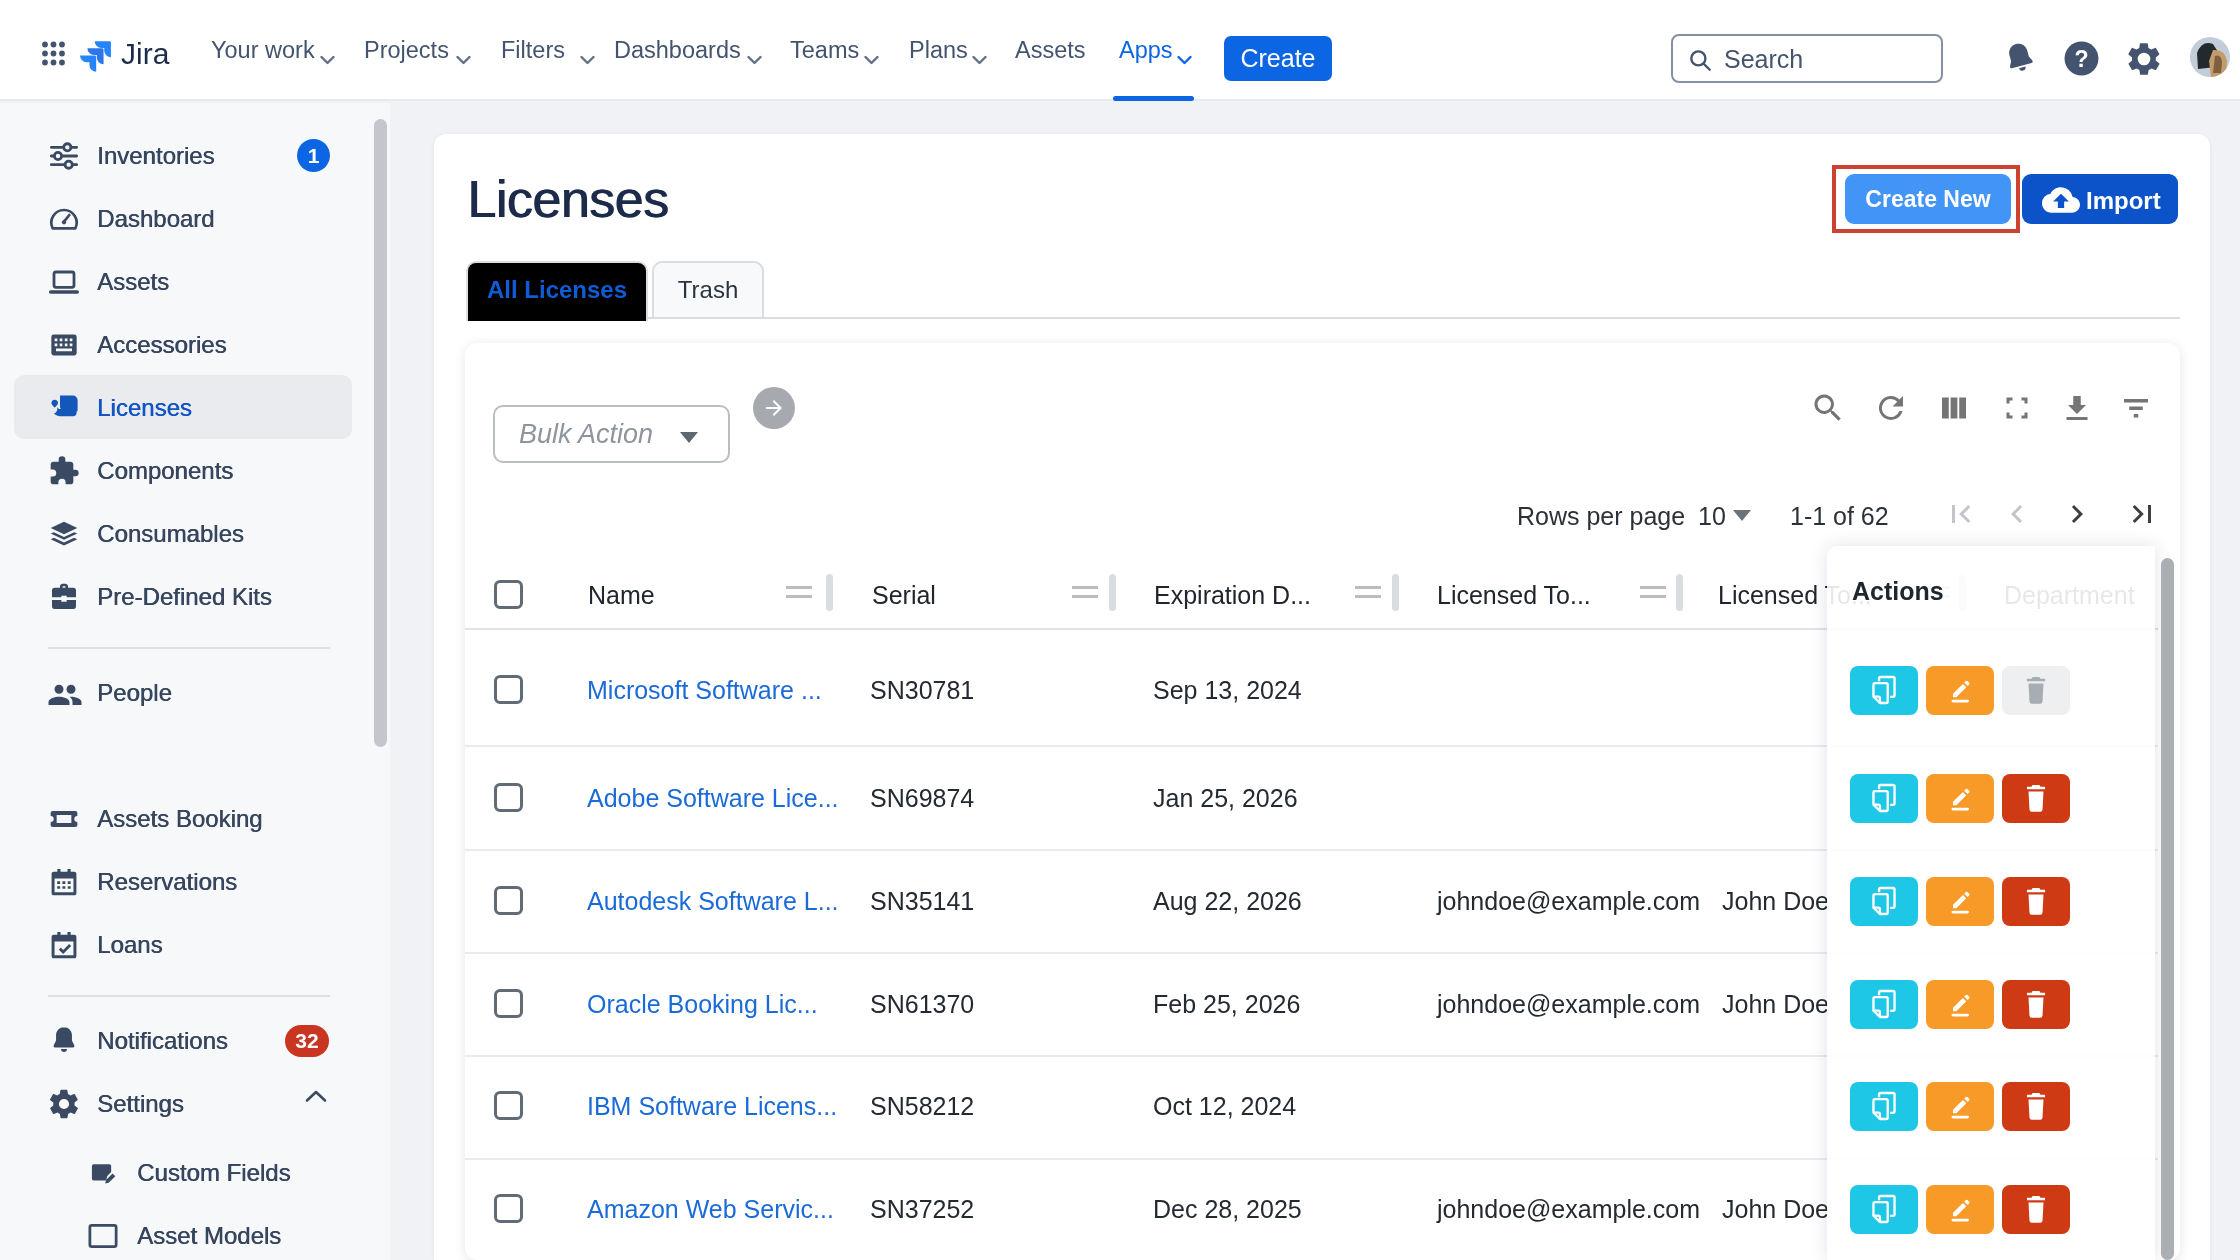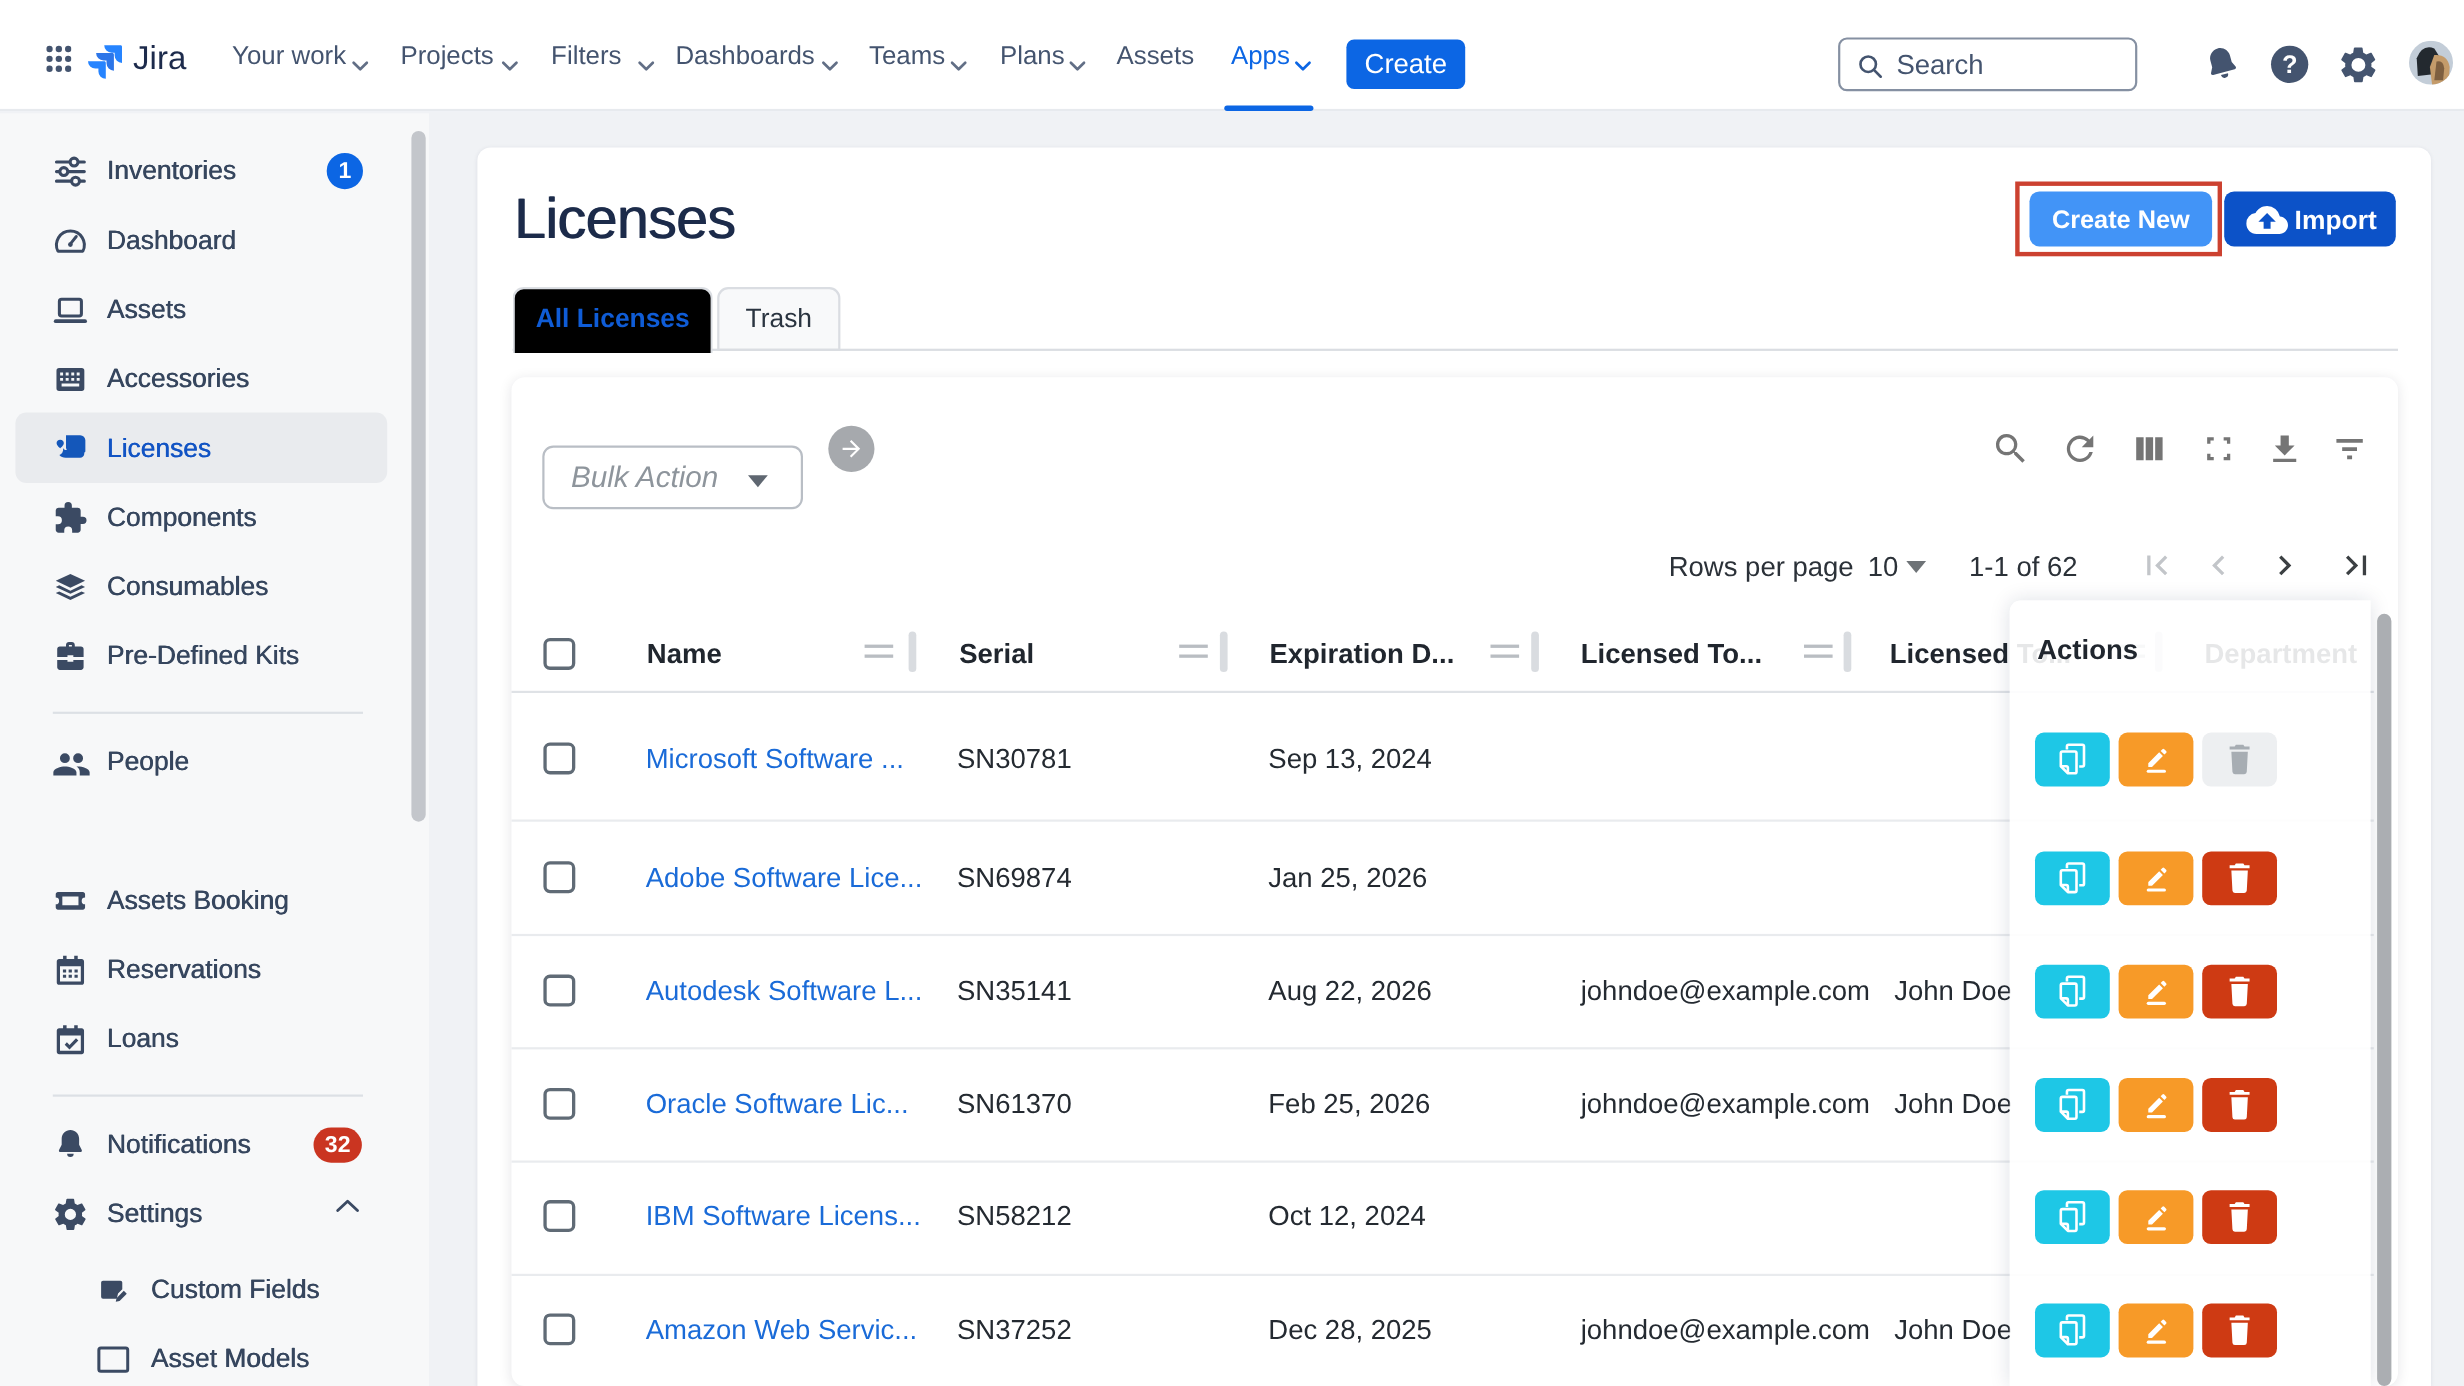--- a/index.html
+++ b/index.html
@@ -60,21 +60,21 @@
 #bulk { position:absolute; left:28px; top:37px; width:237px; height:58px;
   border:2px solid #B9BEC5; border-radius:10px;margin-top:25px; }
 #bulk span { position:absolute; left:24px; top:12px; font-size:27px; font-style:italic; color:#8E959C; }
 #bulk .caret { position:absolute; right:30px; top:25px; width:0; height:0;
   border-left:9px solid transparent; border-right:9px solid transparent; border-top:11px solid #5F6771; }
 #gobtn { position:absolute; left:288px; top:44px; width:42px; height:42px; border-radius:50%;
   background:#A6A9AD; }
 .ticon { position:absolute; top:47px; }
 .pgtext { position:absolute; top:500px; font-size:25px; color:#2B3138; }
 
-.hdrcell { position:absolute; top:238px; font-size:25px; font-weight:700; color:#20262E; white-space:nowrap; }
+.hdrcell { position:absolute; top:238px; font-size:25px; font-weight:400; color:#20262E; white-space:nowrap; }
 .drag { position:absolute; width:26px; height:12px; border-top:3px solid #B9BDC2;
   border-bottom:3px solid #B9BDC2; }
 .colbar { position:absolute; width:7px; height:37px; border-radius:4px; background:#D9DCE0; }
 .checkbox { position:absolute; width:29px; height:29px; border:3.5px solid #606B76; border-radius:6px; background:#fff; }
 .rowdiv { position:absolute; left:0; width:1693px; height:2px; background:#E9EBEE; }
 .cell { position:absolute; font-size:25px; color:#242A31; white-space:nowrap; }
 .link { color:#1A6BD8; }
 #vscroll { position:absolute; left:1696px; top:215px; width:13px; height:702px;
   background:#ABAEB2; border-radius:7px; }
 
@@ -379,21 +379,21 @@
   <span class="cell" style="left:688px;top:441px">Jan 25, 2026</span>
   <div class="rowdiv" style="top:506px"></div>
   <div class="checkbox" style="left:29px;top:543px"></div>
   <span class="cell link" style="left:122px;top:544px">Autodesk Software L...</span>
   <span class="cell" style="left:405px;top:544px">SN35141</span>
   <span class="cell" style="left:688px;top:544px">Aug 22, 2026</span>
   <span class="cell" style="left:972px;top:544px">johndoe@example.com</span>
   <span class="cell" style="left:1257px;top:544px">John Doe</span>
   <div class="rowdiv" style="top:609px"></div>
   <div class="checkbox" style="left:29px;top:646px"></div>
-  <span class="cell link" style="left:122px;top:647px">Oracle Software Lic...</span>
+  <span class="cell link" style="left:122px;top:647px">Oracle Booking Lic...</span>
   <span class="cell" style="left:405px;top:647px">SN61370</span>
   <span class="cell" style="left:688px;top:647px">Feb 25, 2026</span>
   <span class="cell" style="left:972px;top:647px">johndoe@example.com</span>
   <span class="cell" style="left:1257px;top:647px">John Doe</span>
   <div class="rowdiv" style="top:712px"></div>
   <div class="checkbox" style="left:29px;top:748px"></div>
   <span class="cell link" style="left:122px;top:749px">IBM Software Licens...</span>
   <span class="cell" style="left:405px;top:749px">SN58212</span>
   <span class="cell" style="left:688px;top:749px">Oct 12, 2024</span>
   <div class="rowdiv" style="top:815px"></div>

